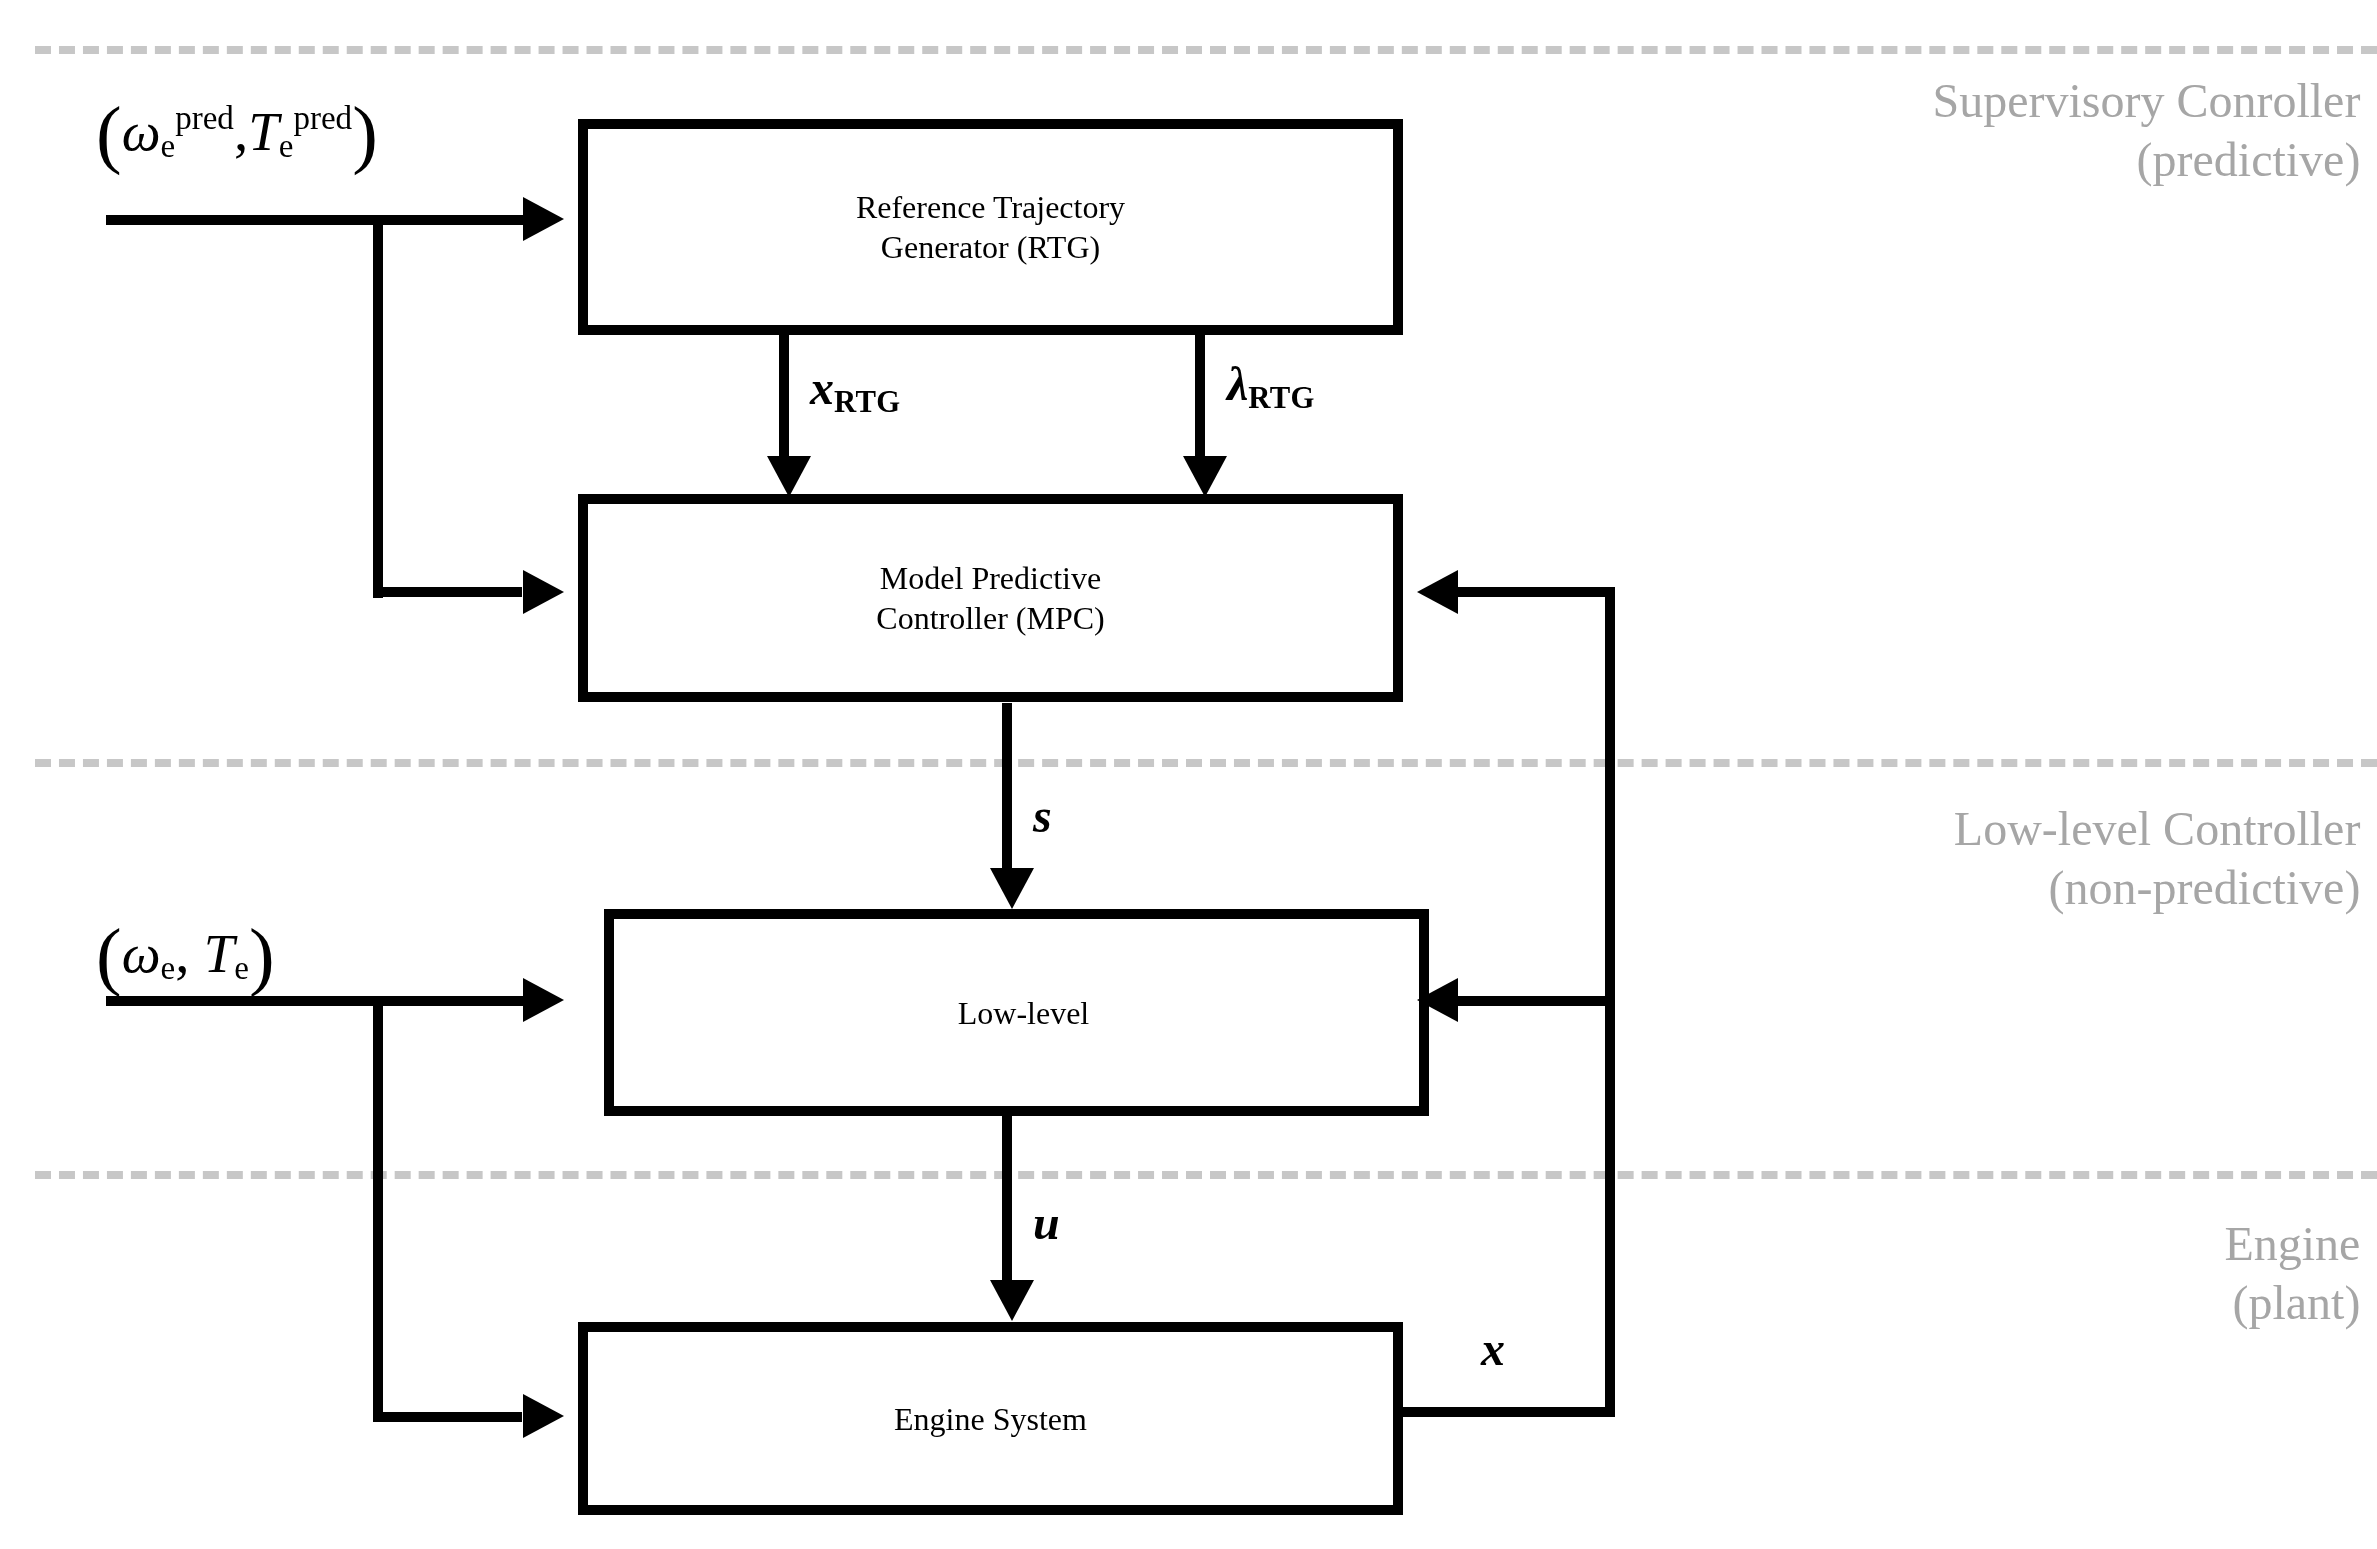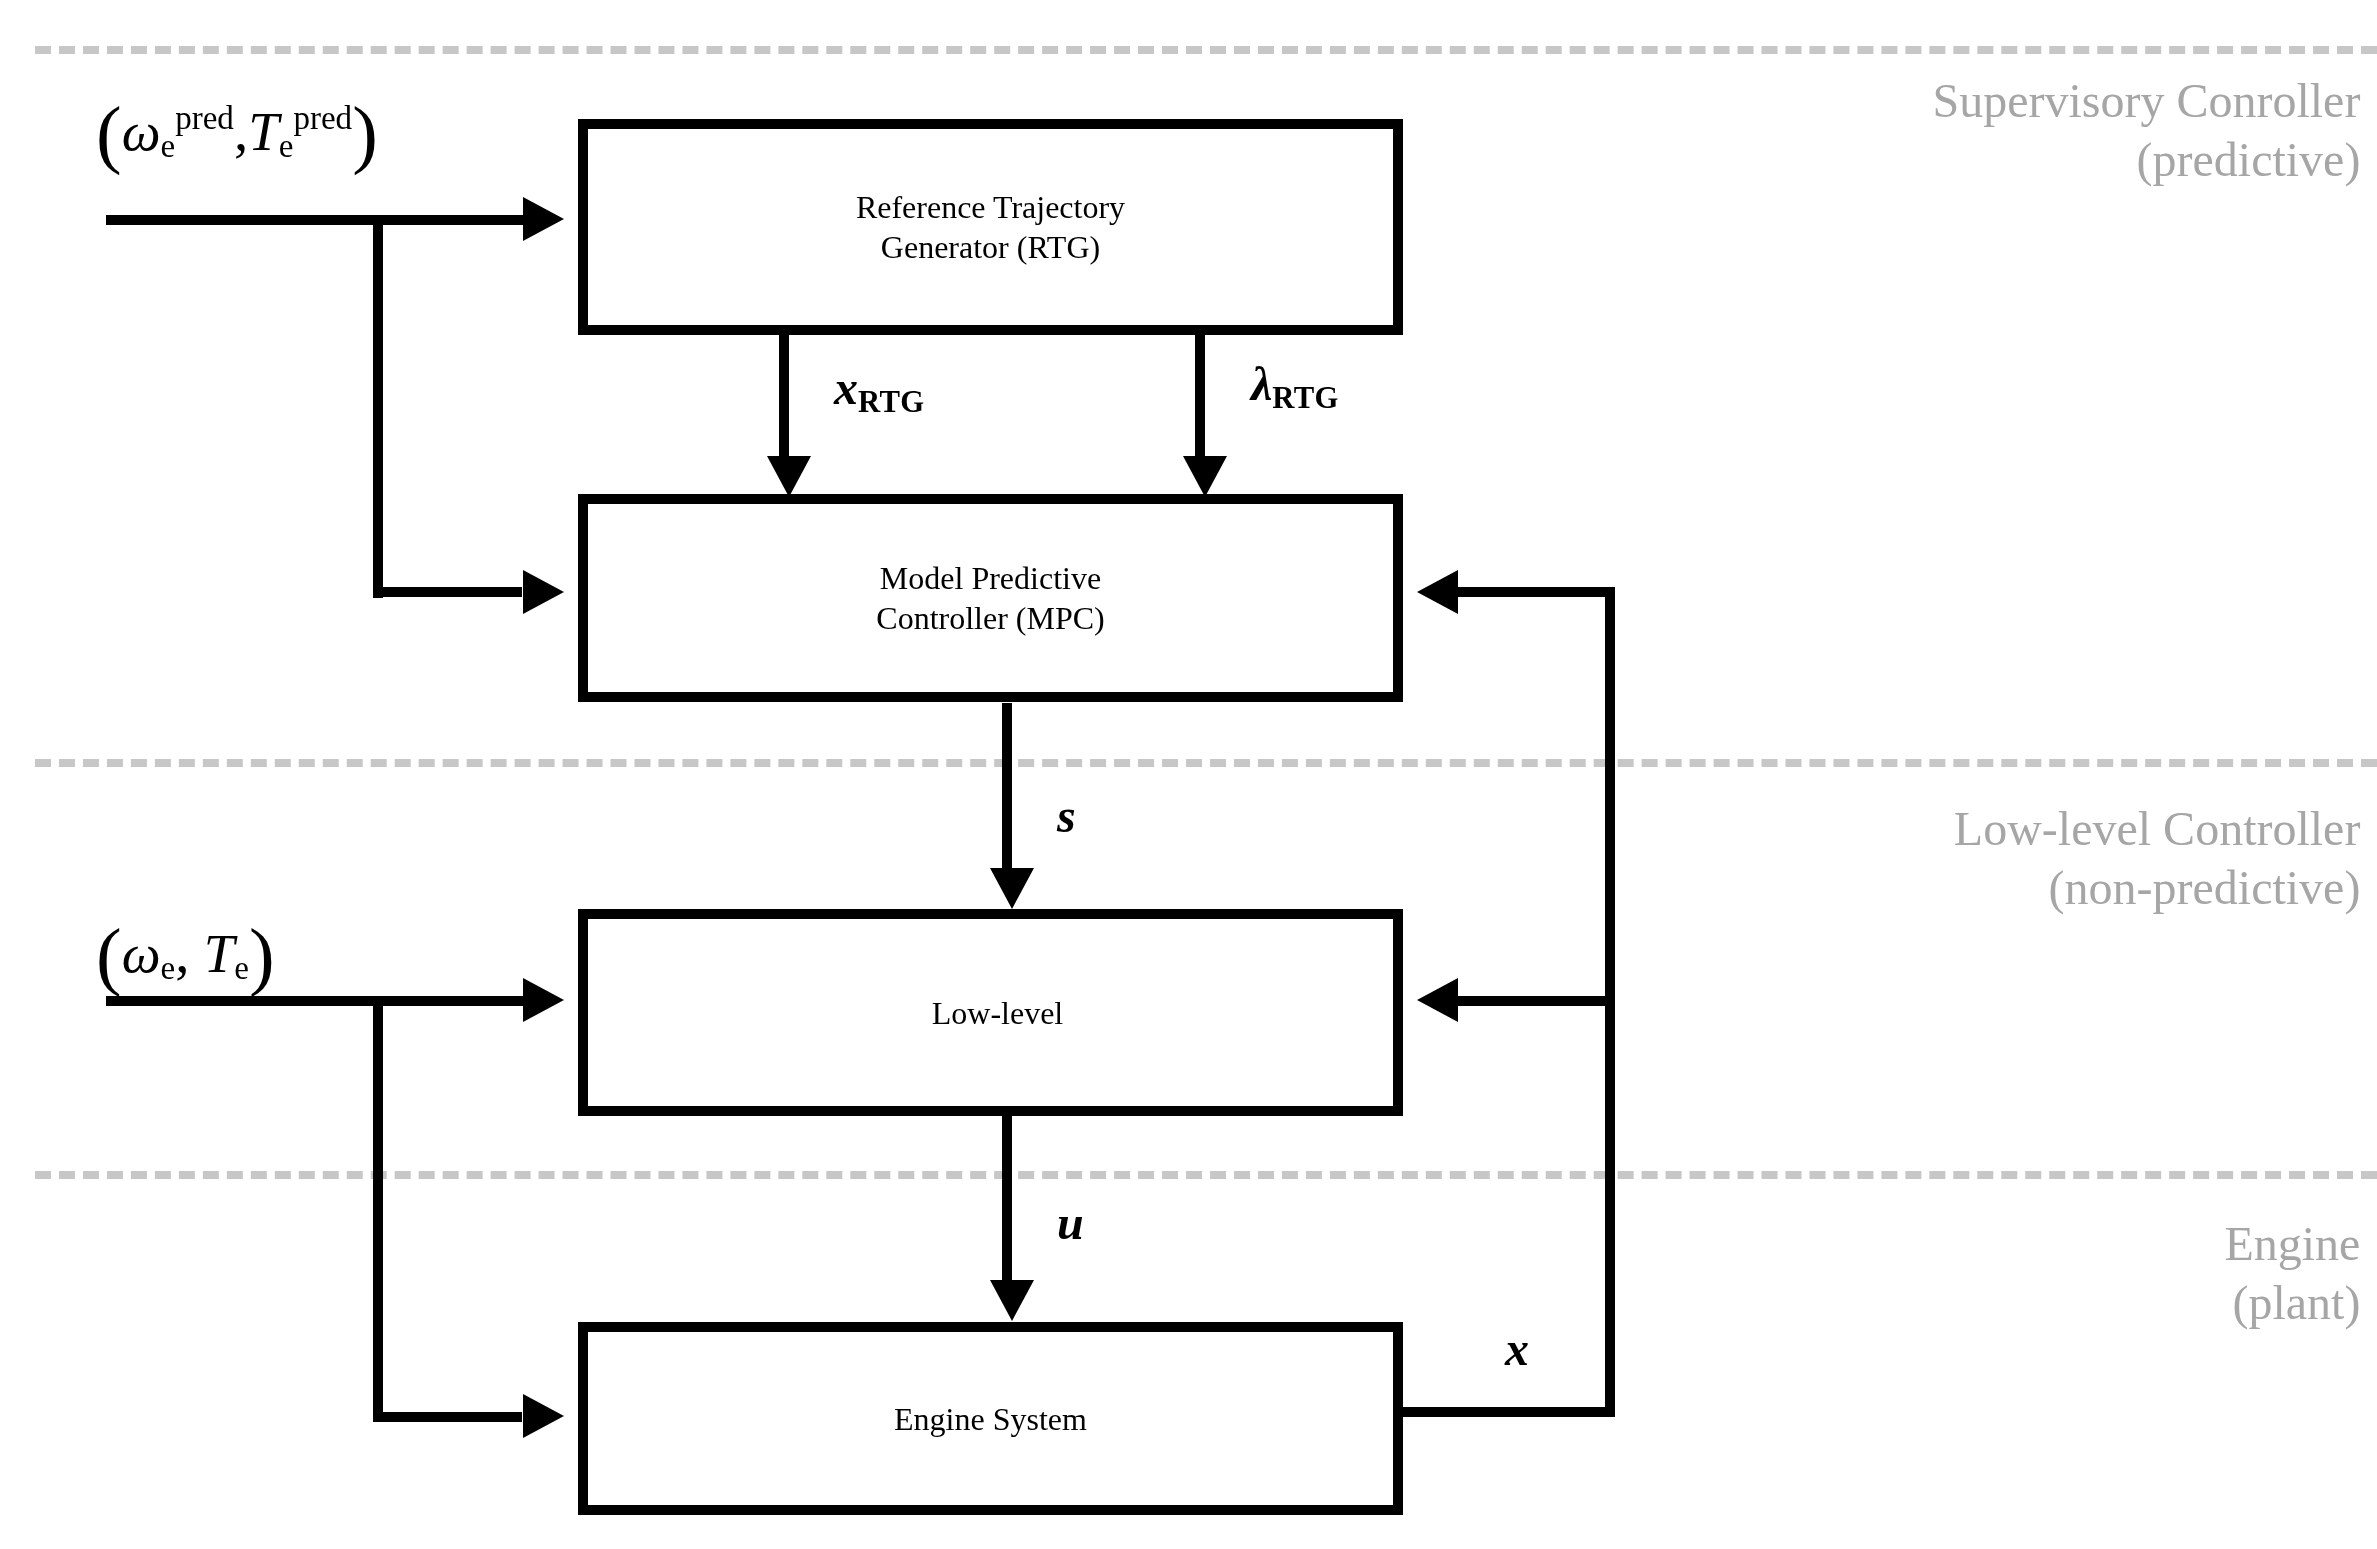--- a/index.html
+++ b/index.html
@@ -29,21 +29,21 @@
            border-left:22px solid transparent;border-right:22px solid transparent;
            border-top:41px solid #000;}
 
   
   .layer-note{position:absolute;text-align:right;color:#a6a6a6;
               font-size:48px;line-height:1.22;white-space:nowrap;}
 
   
   .mathlabel{position:absolute;color:#000;white-space:nowrap;font-family:Liberation Serif, serif;}
   .siglabel{position:absolute;color:#000;white-space:nowrap;
-            font-size:48px;font-weight:bold;font-style:italic;margin-left:24px;}
+            font-size:48px;font-weight:bold;font-style:italic;}
   .siglabel sub{font-size:.64em;font-style:normal;font-weight:bold;
                 vertical-align:-.25em;letter-spacing:.01em;}
   .mi{font-style:italic;}
   .paren{font-size:77px;vertical-align:-.12em;}
   .big{font-size:55px;}
   sup.pred{font-size:.58em;font-style:normal;vertical-align:.62em;}
   sub.e{font-size:.58em;font-style:normal;vertical-align:-.22em;}
 </style>
 </head>
 <body>
@@ -112,21 +112,21 @@
     <span class="paren">(</span><span class="mi big">ω</span><sub class="e">e</sub><span>,</span>&nbsp;<span class="mi big">T</span><sub class="e">e</sub><span class="paren">)</span>
   </div>
 
   <div class="hline" style="left:106px;top:996px;width:417px;"></div>
   <div class="arrow-r" style="left:523px;top:978px;"></div>
 
   <div class="vline" style="left:373px;top:996px;height:426px;"></div>
   <div class="hline" style="left:373px;top:1412px;width:149px;"></div>
   <div class="arrow-r" style="left:523px;top:1394px;"></div>
 
-  <div class="block" style="left:578px;top:909px;width:825px;height:207px;padding-left:14px;">
+  <div class="block" style="left:604px;top:909px;width:825px;height:207px;padding-left:14px;">
     <div class="line">Low-level</div>
   </div>
 
   <div class="vline" style="left:1002px;top:1116px;height:166px;"></div>
   <div class="arrow-d" style="left:990px;top:1280px;"></div>
   <div class="siglabel" style="left:1033px;top:1195px;">
     <span>u</span>
   </div>
 
   <div class="block" style="left:578px;top:1322px;width:825px;height:193px;">

